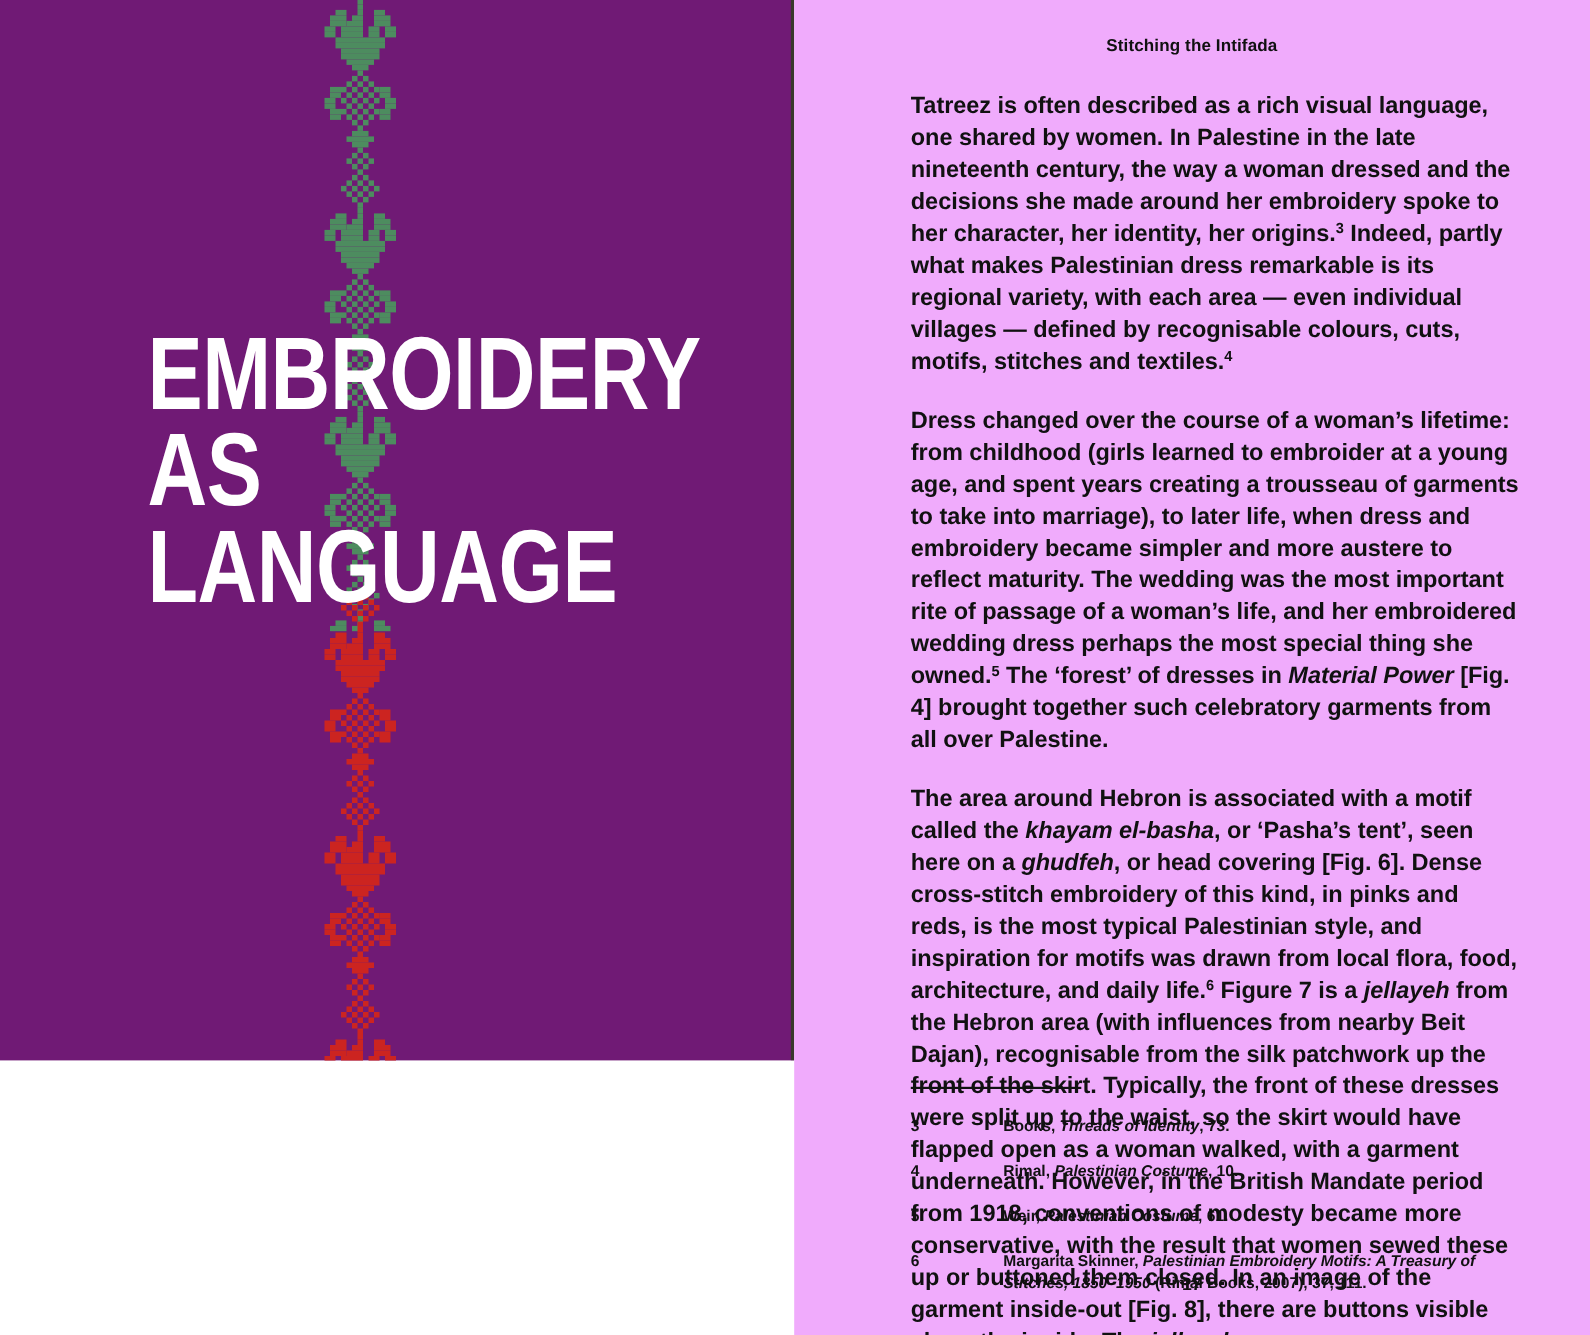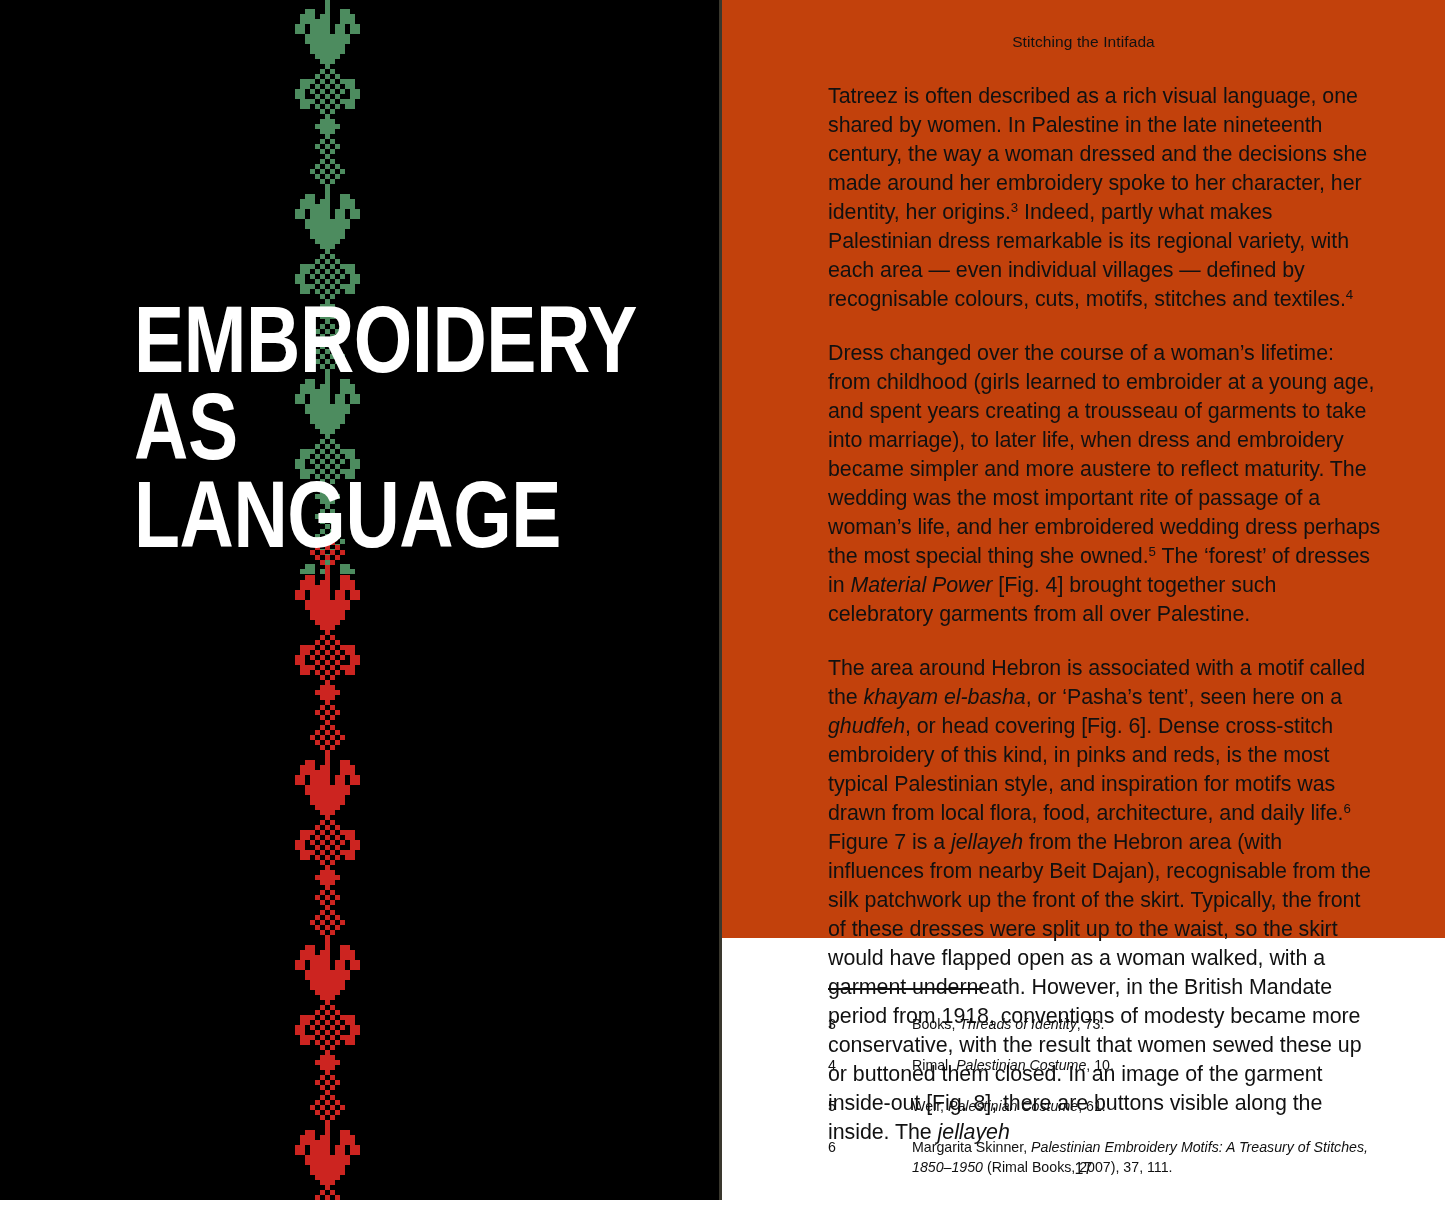--- a/index.html
+++ b/index.html
@@ -16,22 +16,22 @@
     height: 1214px;
     overflow: hidden;
     background: #ffffff;
     display: flex;
   }
 
   
   .left-page {
     position: relative;
     width: 722px;
-    height: 1200px;
-    background: #000000;
+    height: 964px;
+    background: #701a75;
     overflow: hidden;
     flex: 0 0 722px;
     text-decoration: underline;
   }
   .page-gutter {
     position: absolute;
     top: 0;
     right: 0;
     width: 3px;
     height: 100%;
@@ -61,23 +61,24 @@
     text-transform: uppercase;
     transform: scaleX(0.80);
     transform-origin: left top;
     white-space: pre-line;
   }
 
   
   .right-page {
     position: relative;
     width: 723px;
-    height: 938px;
-    background: #c2410c;
+    height: 1214px;
+    background: #f0abfc;
     flex: 0 0 723px;
+    font-weight: bold;
   }
   .running-head {
     position: absolute;
     top: 33px;
     left: 0;
     width: 723px;
     text-align: center;
     font-size: 15.5px;
     color: #111111;
     letter-spacing: 0.1px;

